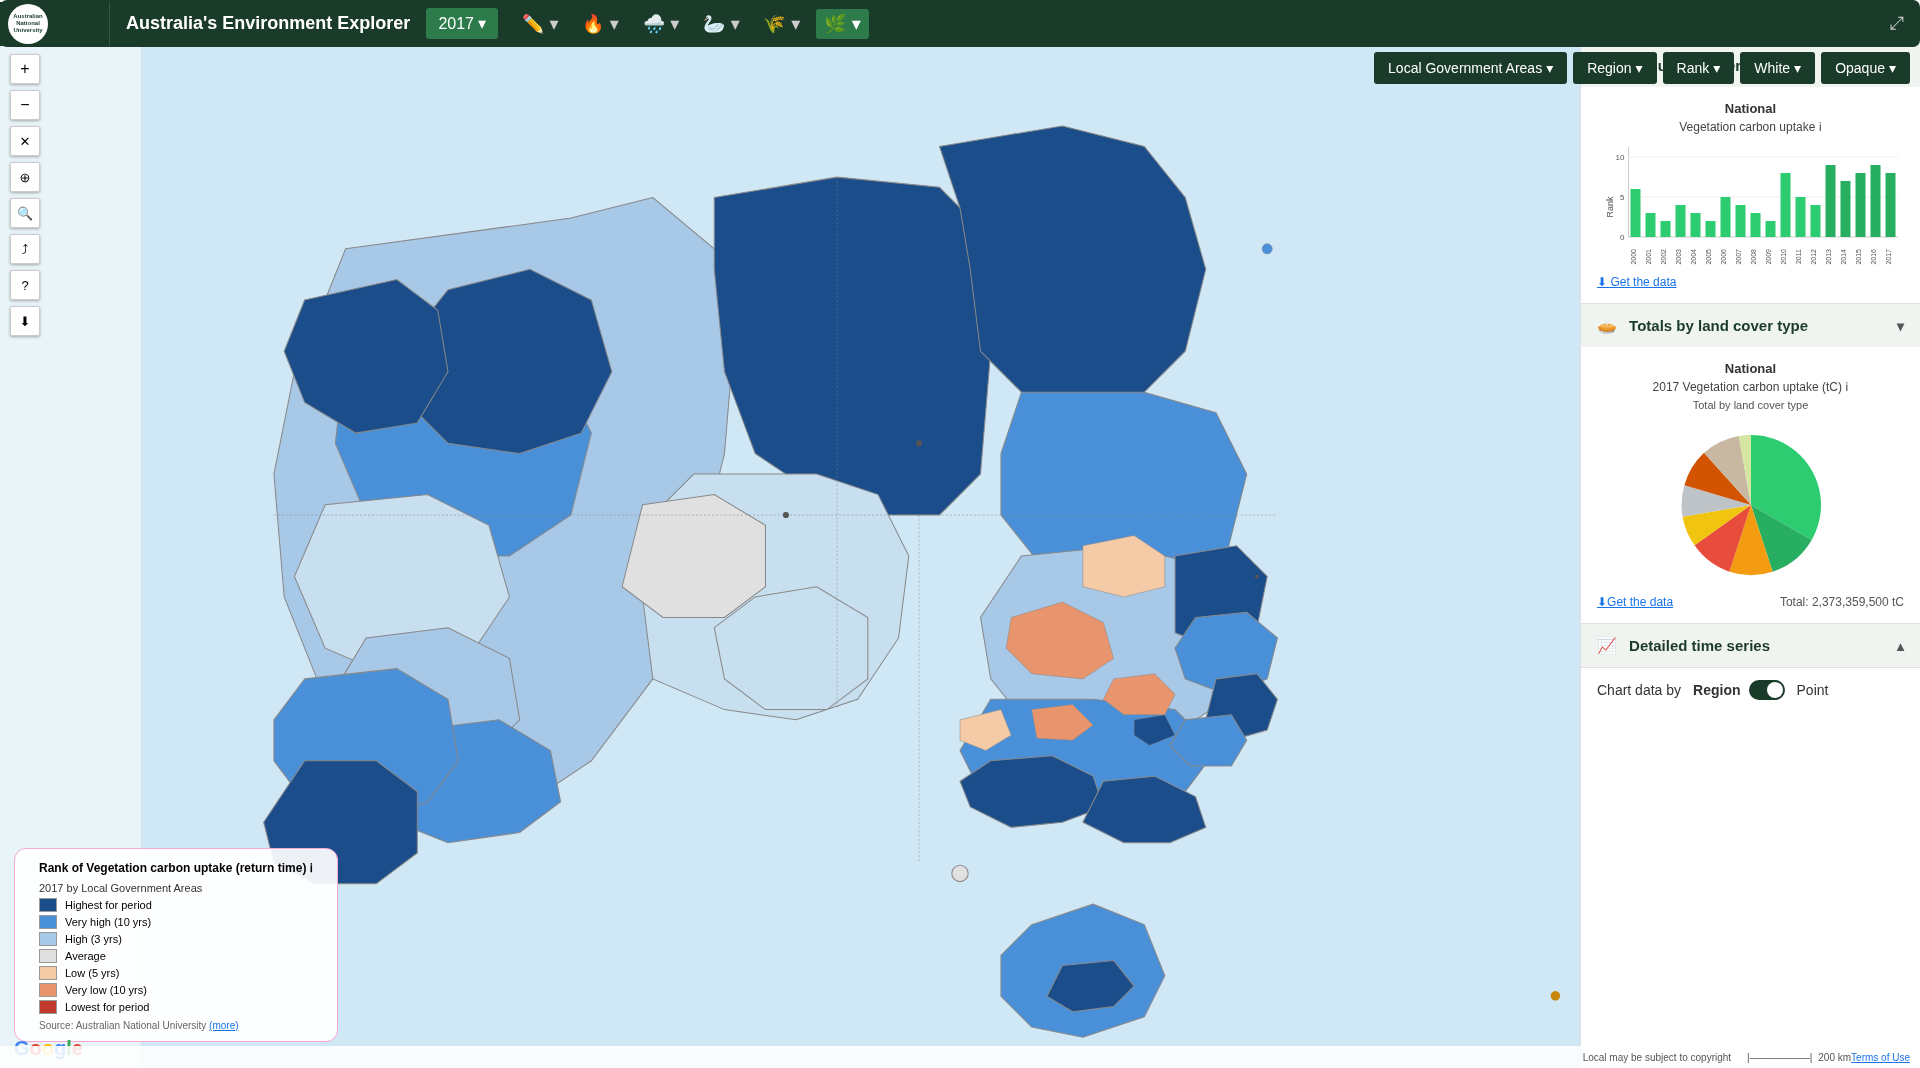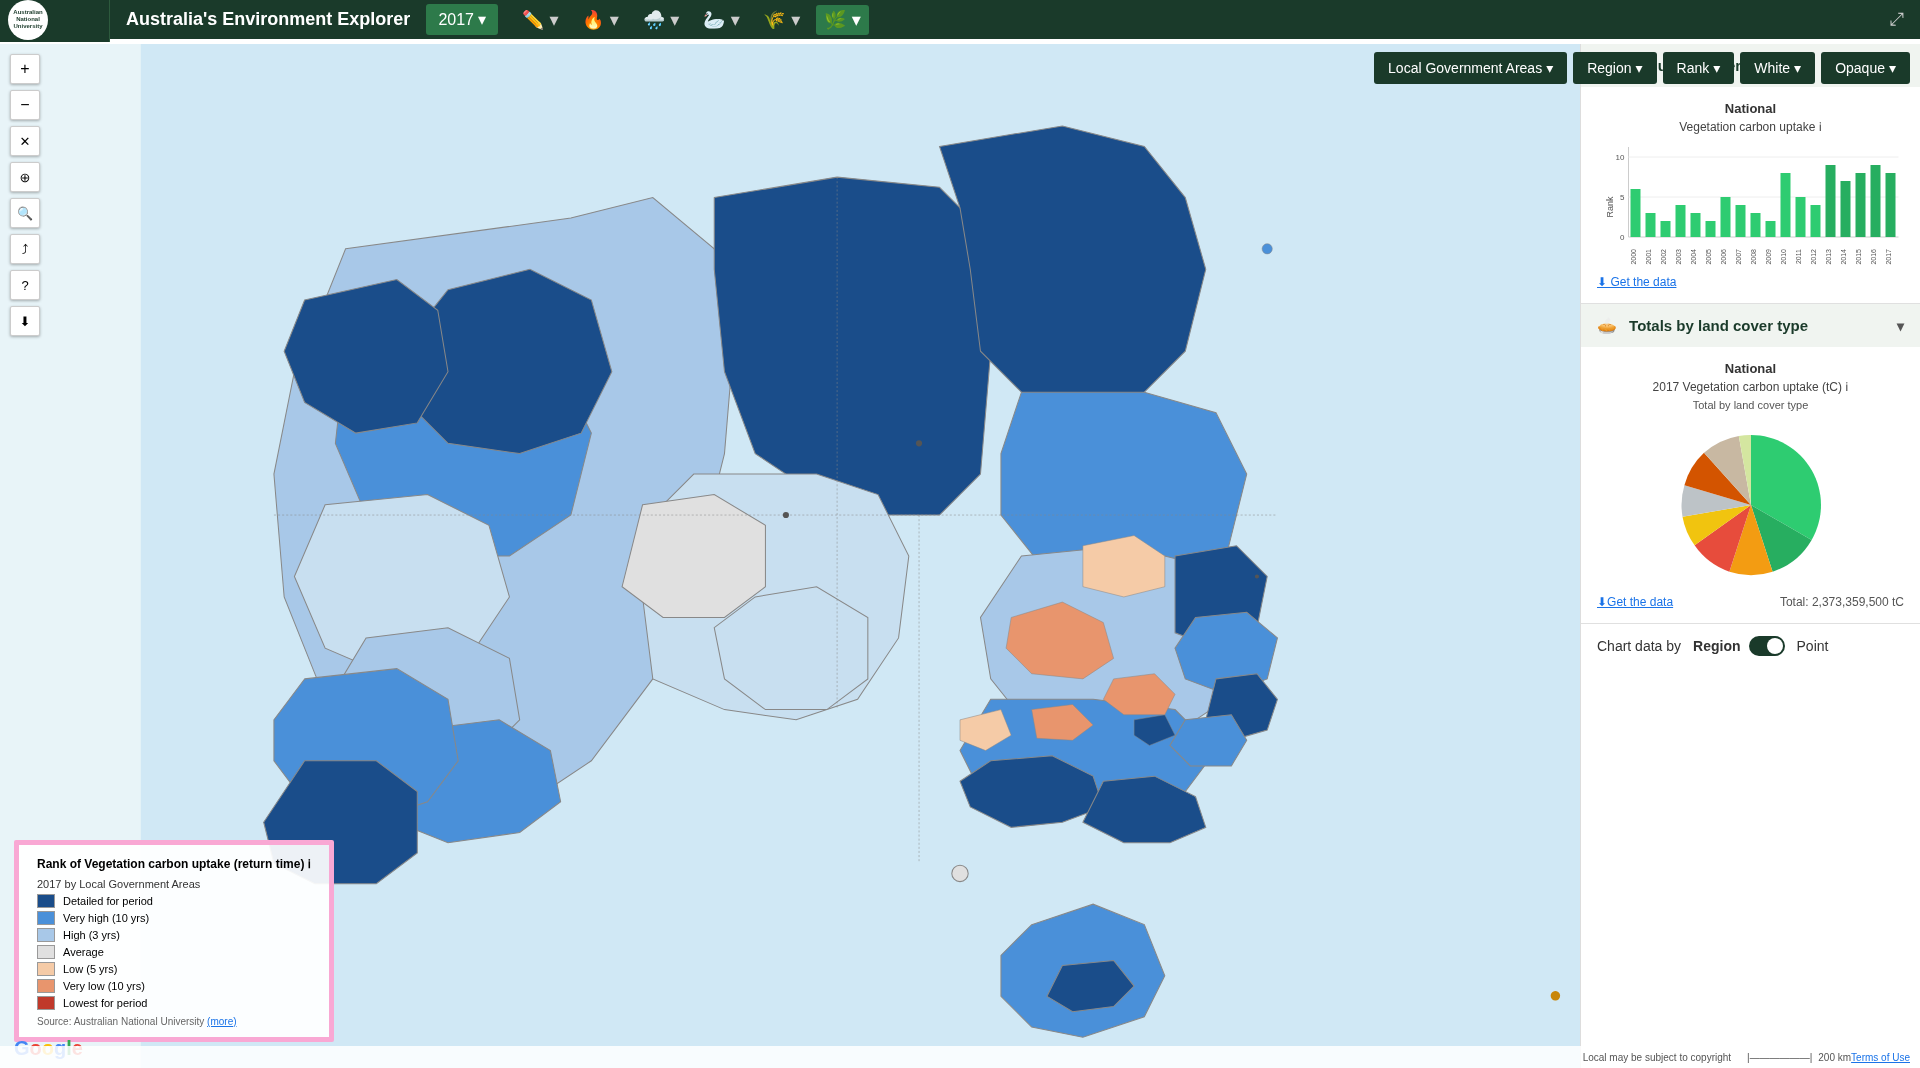--- a/index.html
+++ b/index.html
@@ -1,21 +1,21 @@
 <!DOCTYPE html>
 <html><head>
   <meta charset="utf-8">
   <style>
     * { box-sizing: border-box; margin: 0; padding: 0; }
     body { font-family: Arial, sans-serif; background: #fff; width: 1920px; height: 1068px; overflow: hidden; position: relative; }
 
     
     #header {
-      position: absolute; top: 0; left: 0; right: 0; height: 39px;
-      background: #1a3a2a; display: flex; align-items: center; z-index: 100;
+      position: absolute; top: 0; left: 0; right: 0; height: 47px;
+      background: #1a3a2a; display: flex; align-items: center; z-index: 100; border-radius: 7px;
     }
     #logo-area {
       width: 110px; height: 44px; background: #1a3a2a; display: flex; align-items: center; padding: 4px 8px; border-right: 1px solid #2d5a3d;
     }
     #logo-img {
       width: 40px; height: 40px; background: #fff; border-radius: 50%; display: flex; align-items: center; justify-content: center; font-size: 7px; color: #1a3a2a; text-align: center; overflow: hidden;
     }
     #app-title {
       color: #fff; font-size: 18px; font-weight: bold; padding: 0 16px; flex-shrink: 0;
     }
@@ -54,21 +54,21 @@
       position: absolute; top: 44px; left: 0; right: 0; bottom: 0; background: #e8f4f8; overflow: hidden;
     }
 
     
     #map-svg {
       width: 100%; height: 100%;
     }
 
     
     #legend {
-      position: absolute; bottom: 26px; left: 14px; background: rgba(255,255,255,0.92); border: 5px solid #f9a8d4; padding: 10px 18px; font-size: 12px; z-index: 100; border-radius: 2px;
+      position: absolute; bottom: 26px; left: 14px; background: rgba(255,255,255,0.92); border: 1px solid #f9a8d4; padding: 10px 24px; font-size: 12px; z-index: 100; border-radius: 12px;
       min-width: 230px;
     }
     #legend-title { font-weight: bold; font-size: 12px; margin-bottom: 6px; }
     #legend-subtitle { font-size: 11px; color: #333; margin-bottom: 4px; }
     .legend-item { display: flex; align-items: center; gap: 8px; margin-bottom: 3px; font-size: 11px; }
     .legend-color { width: 18px; height: 14px; display: inline-block; border: 1px solid #999; }
     #legend-source { font-size: 10px; color: #666; margin-top: 6px; }
     #legend-source a { color: #1a73e8; text-decoration: underline; cursor: pointer; }
 
     
@@ -271,21 +271,21 @@
     <circle cx="760" cy="390" r="3" fill="#555"></circle>
     <circle cx="1090" cy="520" r="2" fill="#555"></circle>
   </svg>
 </div>
 
 <div id="legend">
   <div id="legend-title">Rank of Vegetation carbon uptake (return time) ℹ</div>
   <div id="legend-subtitle">2017 by Local Government Areas</div>
   <div class="legend-item">
     <span class="legend-color" style="background:#1a4d8a;"></span>
-    <span>Detailed for period</span>
+    <span>Highest for period</span>
   </div>
   <div class="legend-item">
     <span class="legend-color" style="background:#4a90d9;"></span>
     <span>Very high (10 yrs)</span>
   </div>
   <div class="legend-item">
     <span class="legend-color" style="background:#a8c8e8;"></span>
     <span>High (3 yrs)</span>
   </div>
   <div class="legend-item">
@@ -422,20 +422,29 @@
           <path d="M0,0 L-12.2,-69.1 A70,70 0 0,1 0,-70 Z" fill="#d4e6a0"></path>
         </svg>
       </div>
       <div id="pie-footer">
         <a id="get-data-link2">⬇Get the data</a>
         <span id="pie-total">Total: 2,373,359,500 tC</span>
       </div>
     </div>
   </div>
 
+  <div class="panel-section">
+    <div class="section-header2 section-header">
+      <span>
+        <span class="section-icon">📈</span>
+        <span>Detailed time series</span>
+      </span>
+      <span class="section-chevron">▴</span>
+    </div>
+  </div>
 
   <div id="chart-data-row">
     <span>Chart data by</span>
     <span style="font-weight:bold; margin-left:4px;">Region</span>
 
     <div class="toggle-switch">
       <div class="toggle-slider">
         <div class="toggle-knob"></div>
       </div>
     </div>

